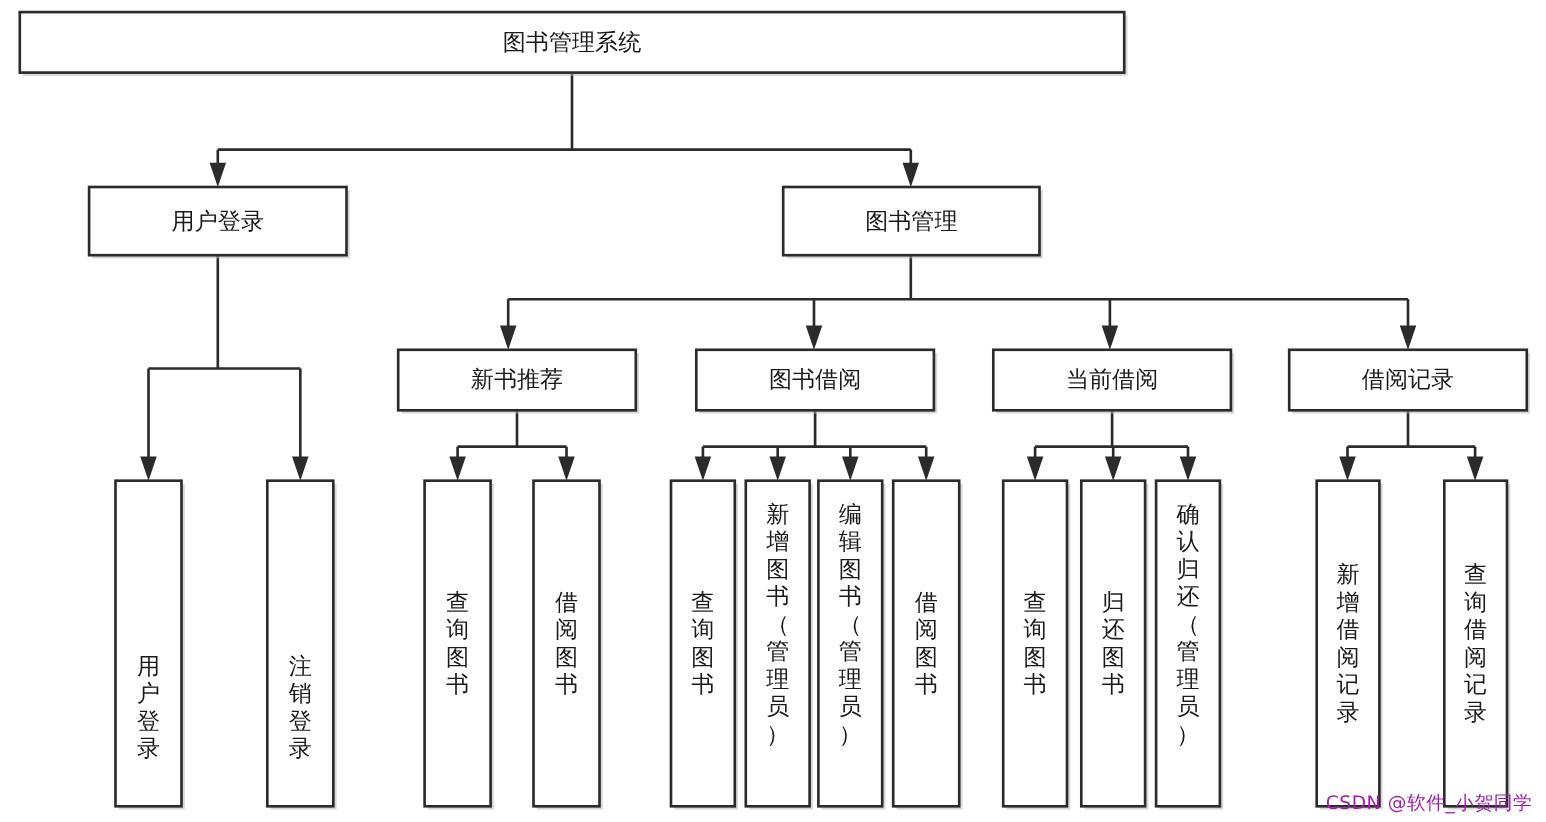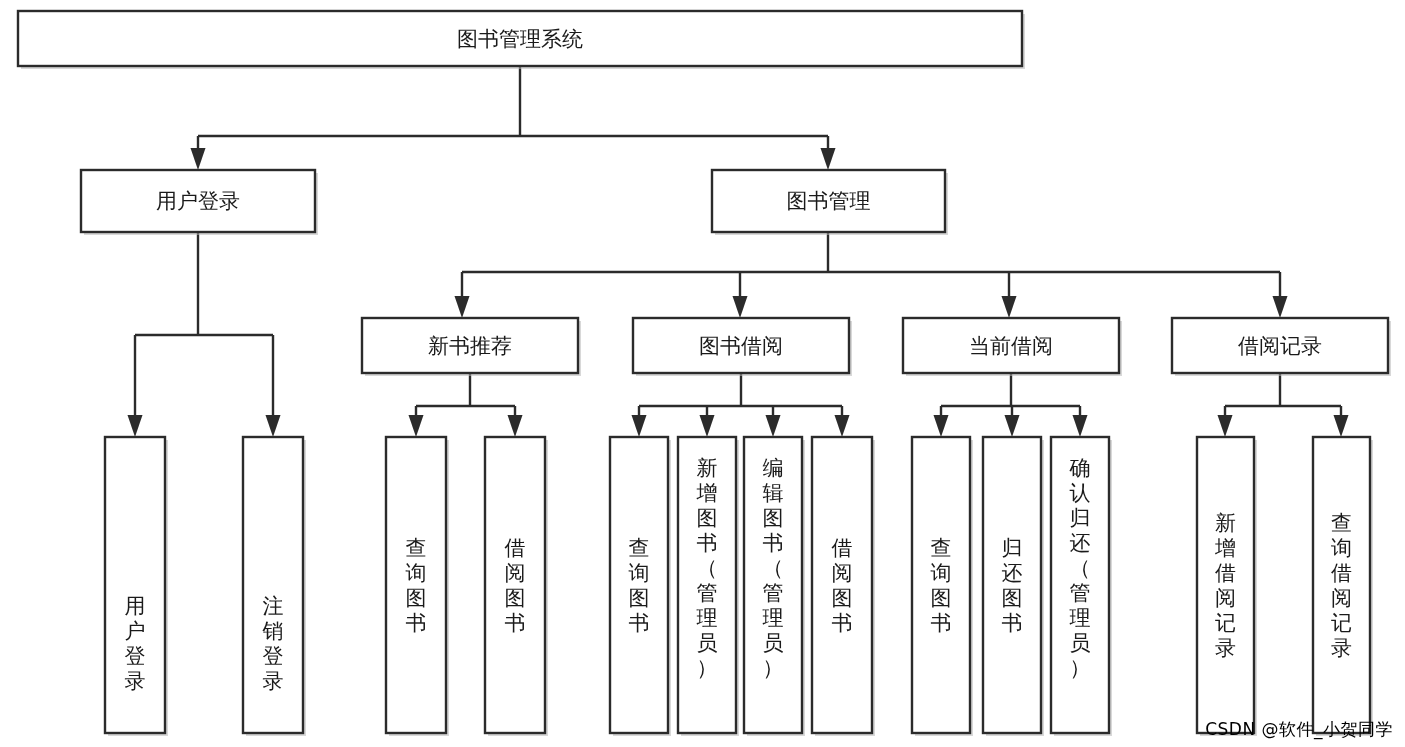--- a/index.html
+++ b/index.html
@@ -50,21 +50,21 @@
     font-family: "DejaVu Sans", "Liberation Sans", sans-serif;
     font-size: 21px;
     fill: #1a1a1a;
     text-anchor: middle;
     dominant-baseline: middle;
   }
   .watermark-text {
     position: absolute;
     font-family: "DejaVu Sans", "Liberation Sans", sans-serif;
     font-size: 17px;
-    color: #000000;
+    color: #a21caf;
     white-space: nowrap;
     right: 12px;
     bottom: 6px;
     letter-spacing: 0.5px;
   }
 </style>
 </head>
 <body>
 
 <div id="diagram-root">

